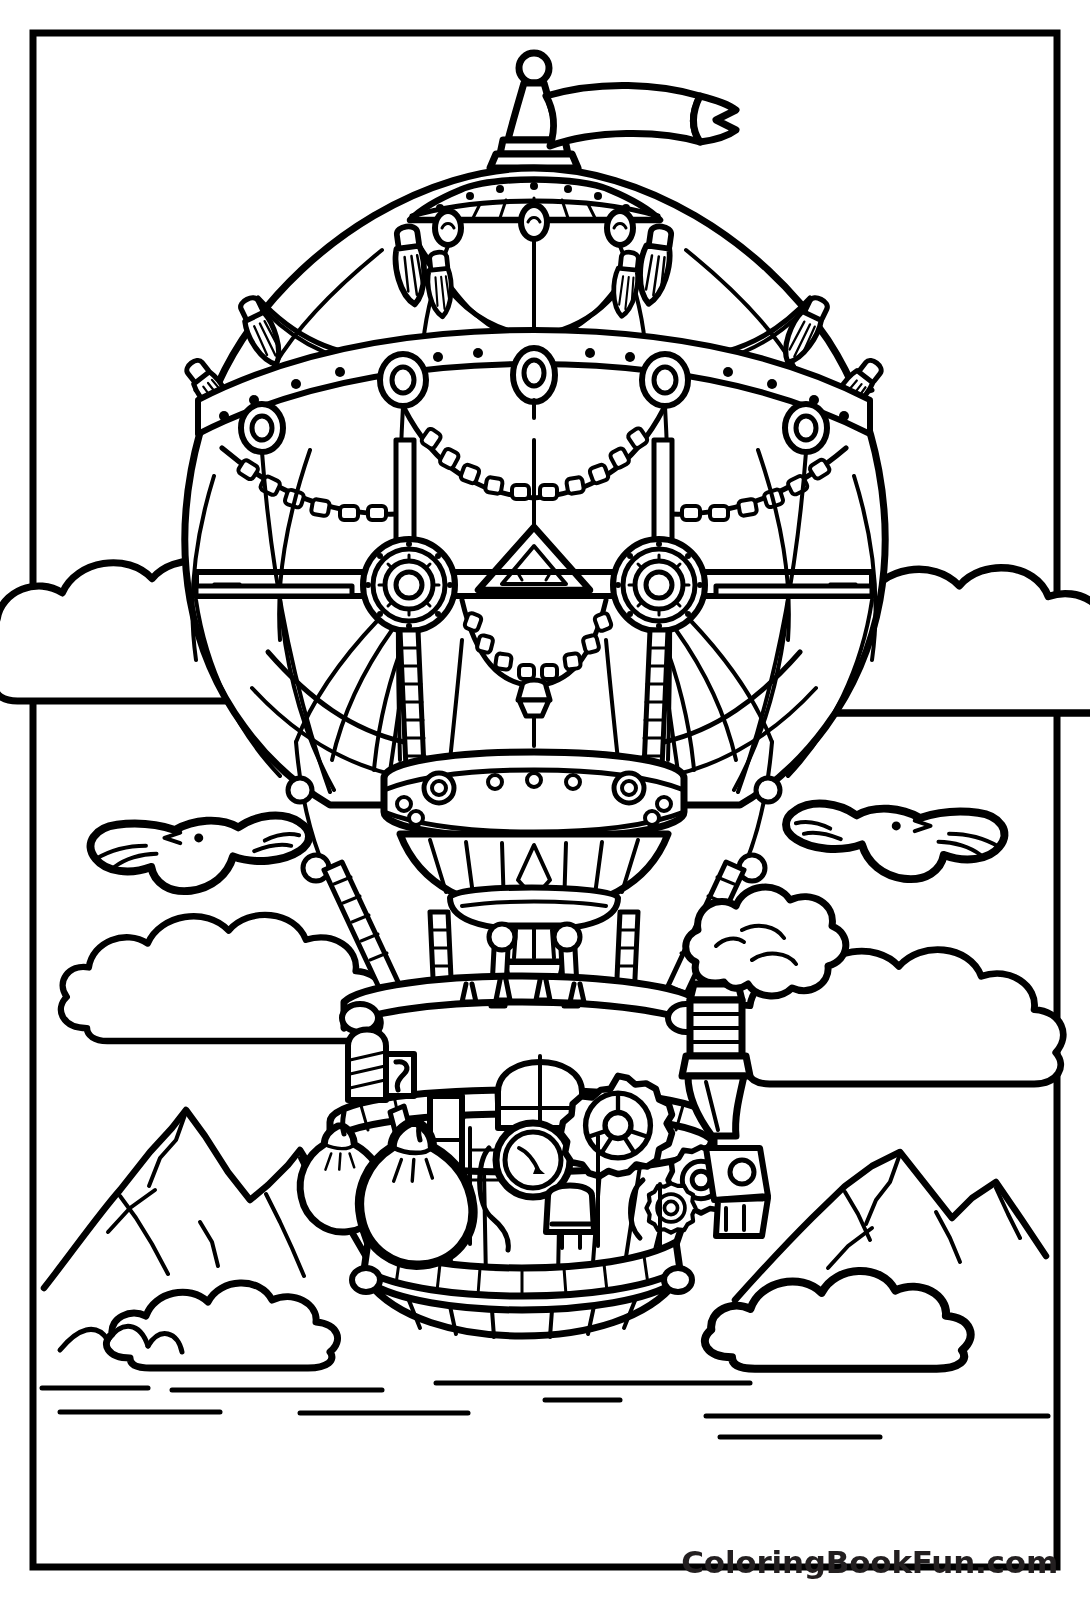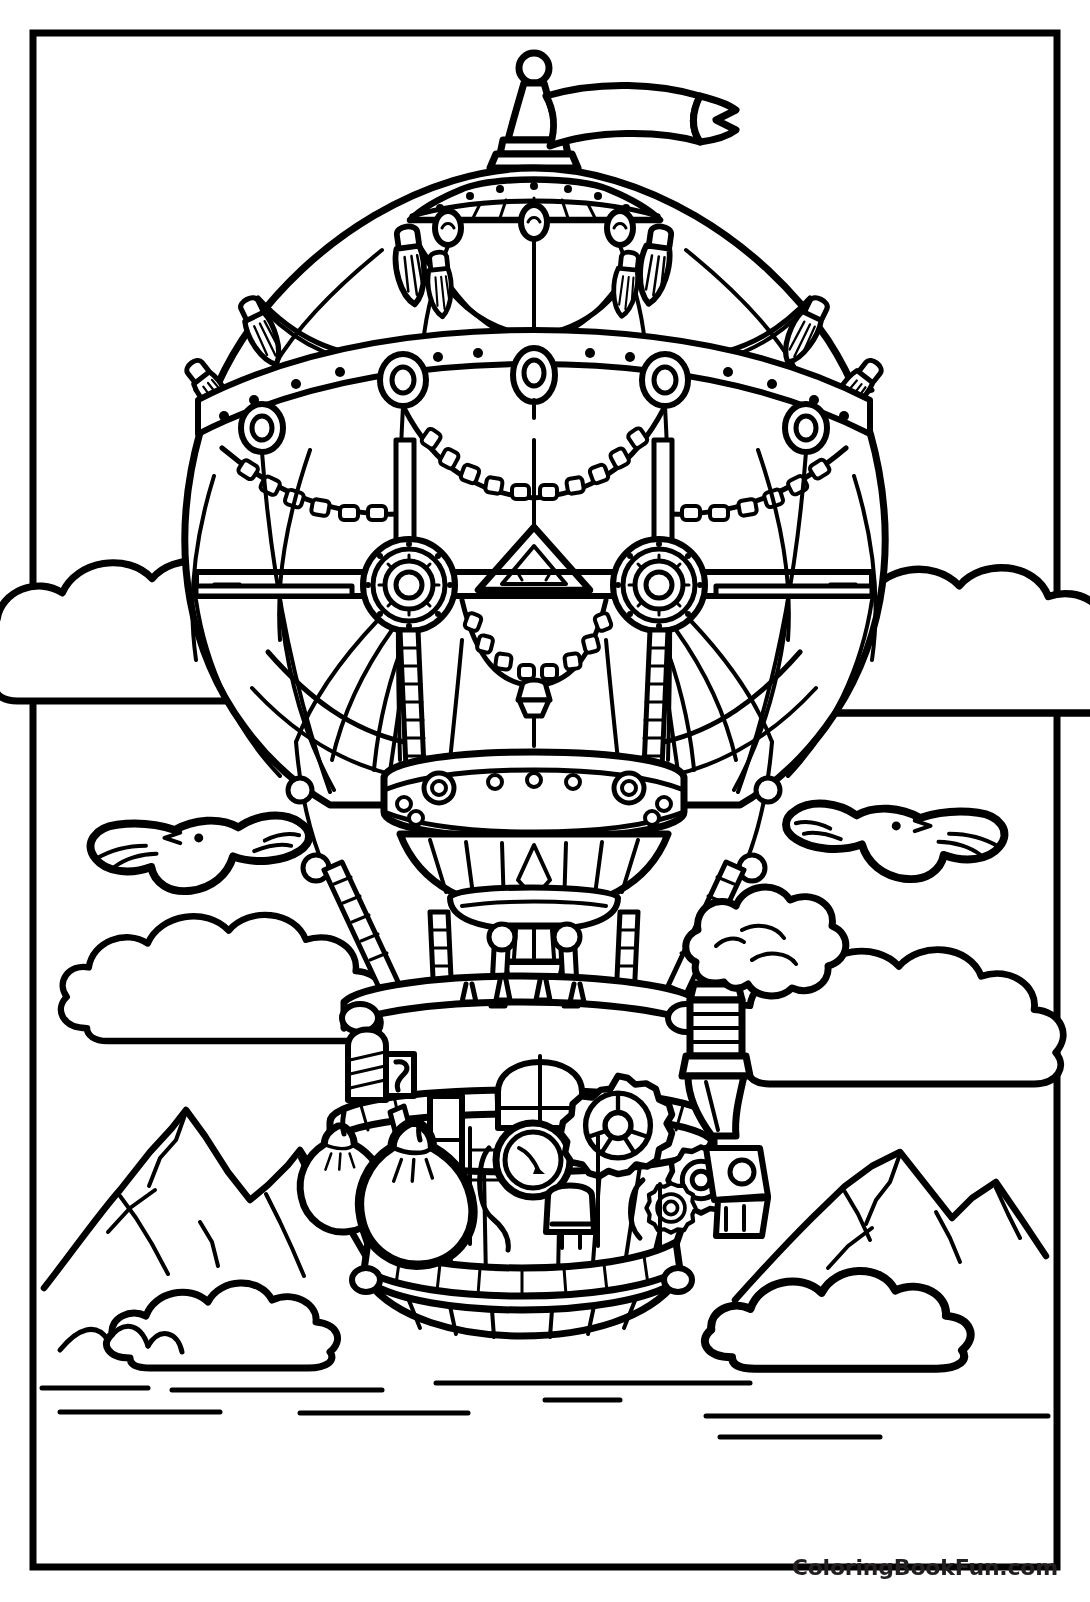--- a/index.html
+++ b/index.html
@@ -9,21 +9,21 @@
     position:relative;overflow:hidden;
   }
   #page{
     position:absolute;left:0;top:0;width:1090px;height:1602px;
     background:#ffffff;
   }
   #art{position:absolute;left:0;top:0;width:1090px;height:1602px;}
   .wm{
     position:absolute;
     right:32px;bottom:22px;
-    font-size:22px;
+    font-size:31px;
     font-weight:700;
     letter-spacing:-0.2px;
     color:#231f20;
     font-family:"DejaVu Sans", sans-serif;
     white-space:nowrap;
   }
 </style>
 </head>
 <body>
 

